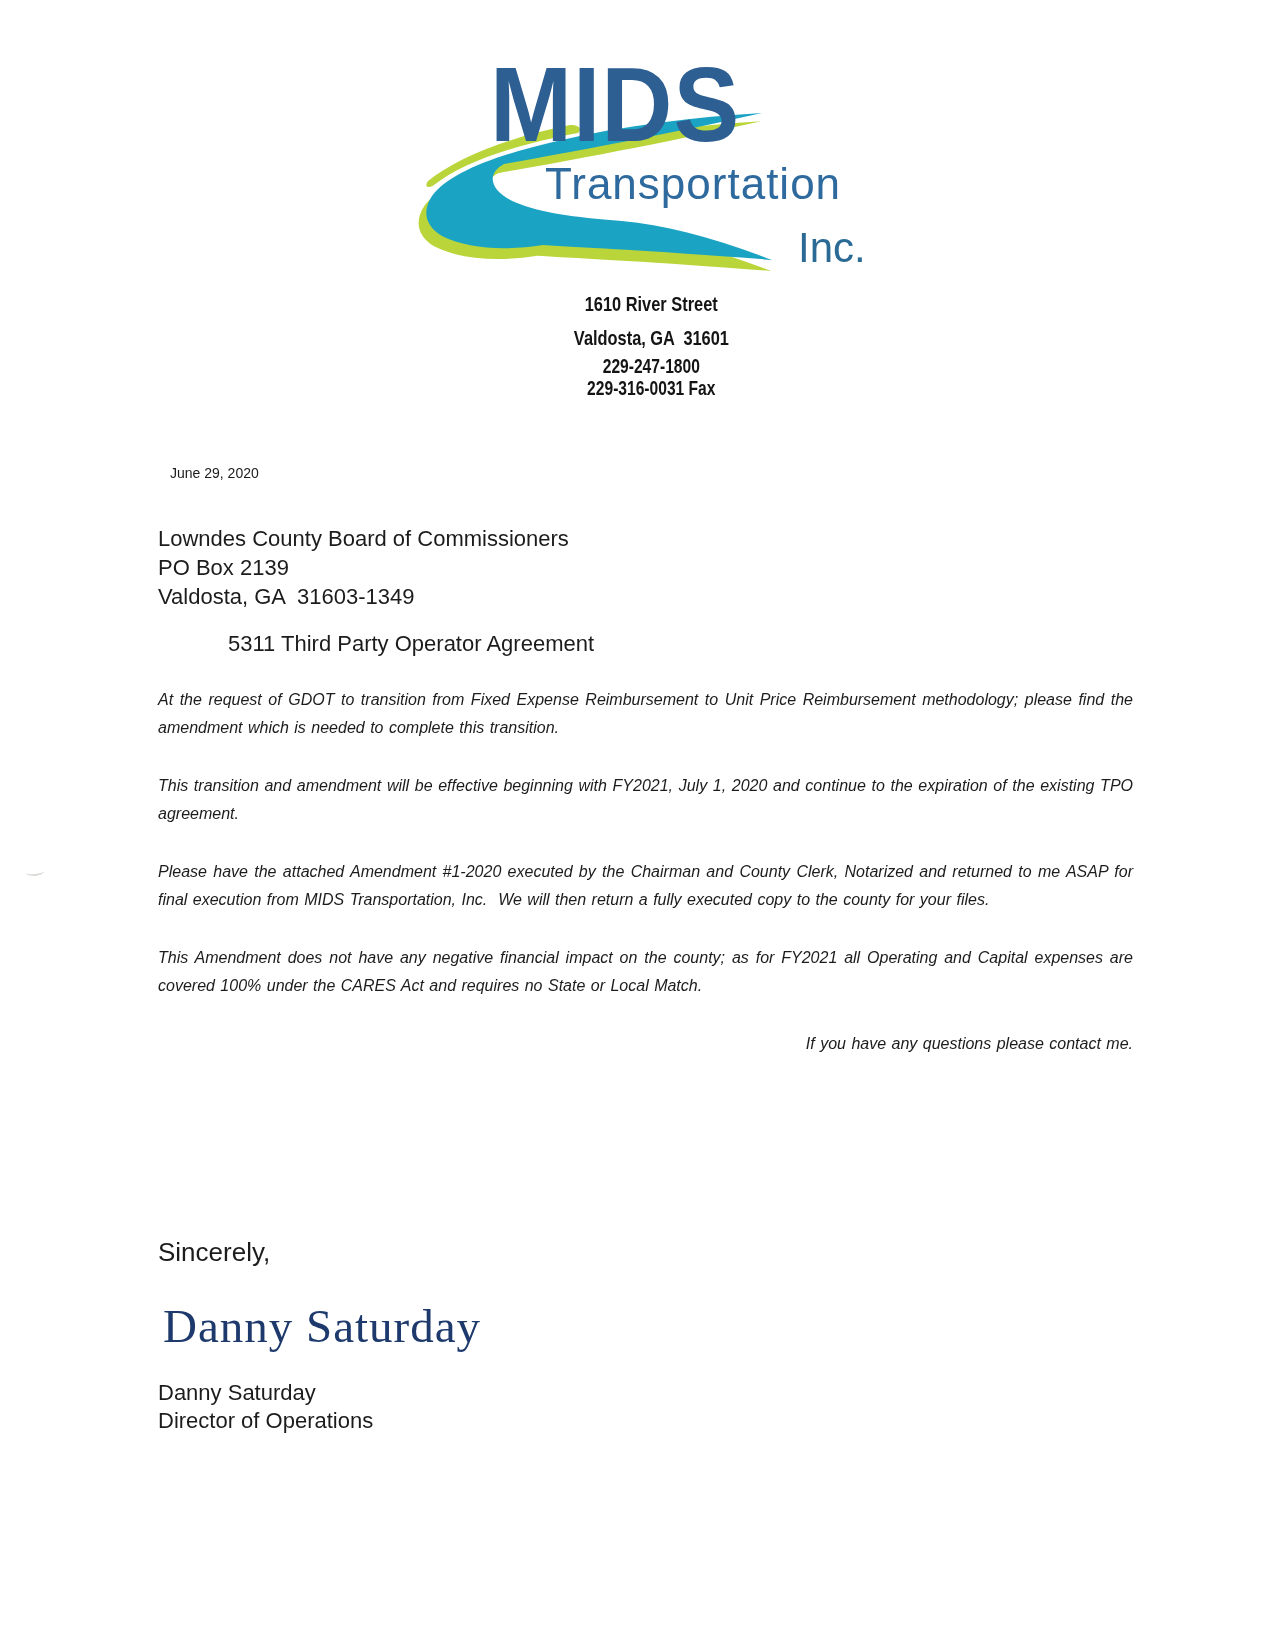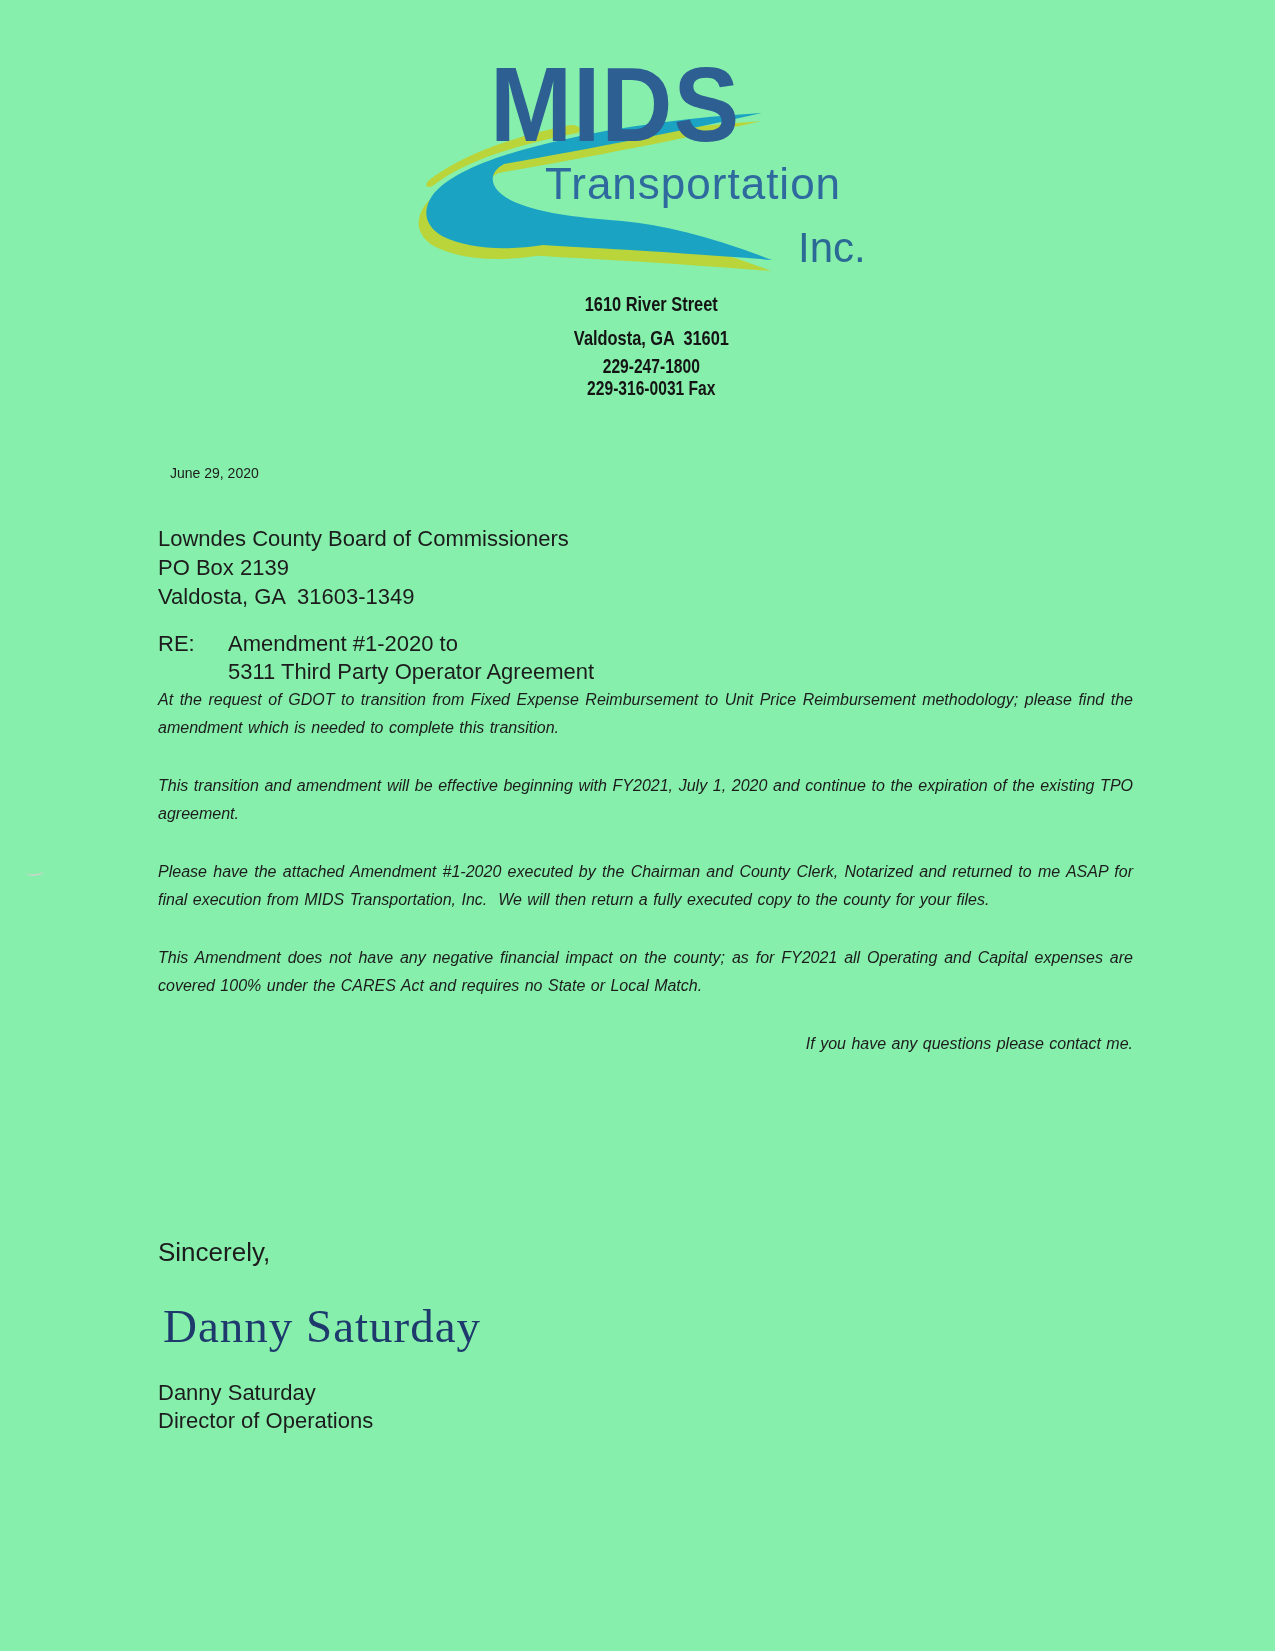--- a/index.html
+++ b/index.html
@@ -1,20 +1,20 @@
 <!DOCTYPE html>
 <html><head>
 <meta charset="utf-8">
 <style>
   html,body { margin:0; padding:0; background:#e8e8e8; }
   .page {
     position:relative;
     width:1275px; height:1651px;
     margin:0 auto;
-    background:#86efac;
+    background:#ffffff;
     font-family:"Liberation Sans", sans-serif;
     color:#1c1c1c;
     overflow:hidden;
   }
 
   
   .logo { position:absolute; left:410px; top:55px; width:460px; height:220px; }
   .logo svg { position:absolute; left:0; top:0; width:460px; height:220px; }
   .logo-mids {
     position:absolute; left:80px; top:-4px;
@@ -100,24 +100,20 @@
   <div class="date">June 29, 2020</div>
 
   <div class="recipient">
     <div>Lowndes County Board of Commissioners</div>
     <div>PO Box 2139</div>
     <div>Valdosta, GA  31603-1349</div>
   </div>
 
   <div class="re-block">
     <div class="re-row">
-      <span class="re-gap">RE:</span>
-      <span>Amendment #1-2020 to</span>
-    </div>
-    <div class="re-row">
       <span class="re-gap"></span>
       <span>5311 Third Party Operator Agreement</span>
     </div>
   </div>
 
   <div class="body">
     <p>At the request of GDOT to transition from Fixed Expense Reimbursement to Unit Price Reimbursement methodology; please find the amendment which is needed to complete this transition.</p>
     <p>This transition and amendment will be effective beginning with FY2021, July 1, 2020 and continue to the expiration of the existing TPO agreement.</p>
     <p>Please have the attached Amendment #1-2020 executed by the Chairman and County Clerk, Notarized and returned to me ASAP for final execution from MIDS Transportation, Inc.  We will then return a fully executed copy to the county for your files.</p>
     <p>This Amendment does not have any negative financial impact on the county; as for FY2021 all Operating and Capital expenses are covered 100% under the CARES Act and requires no State or Local Match.</p>

